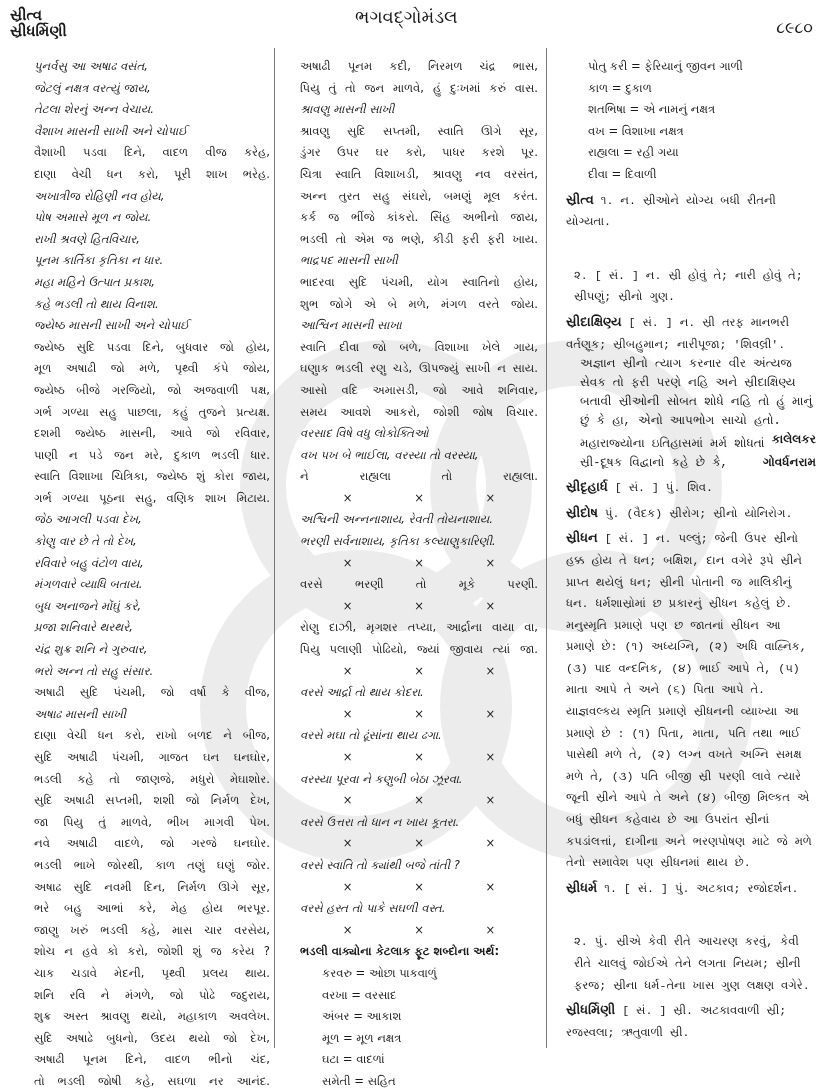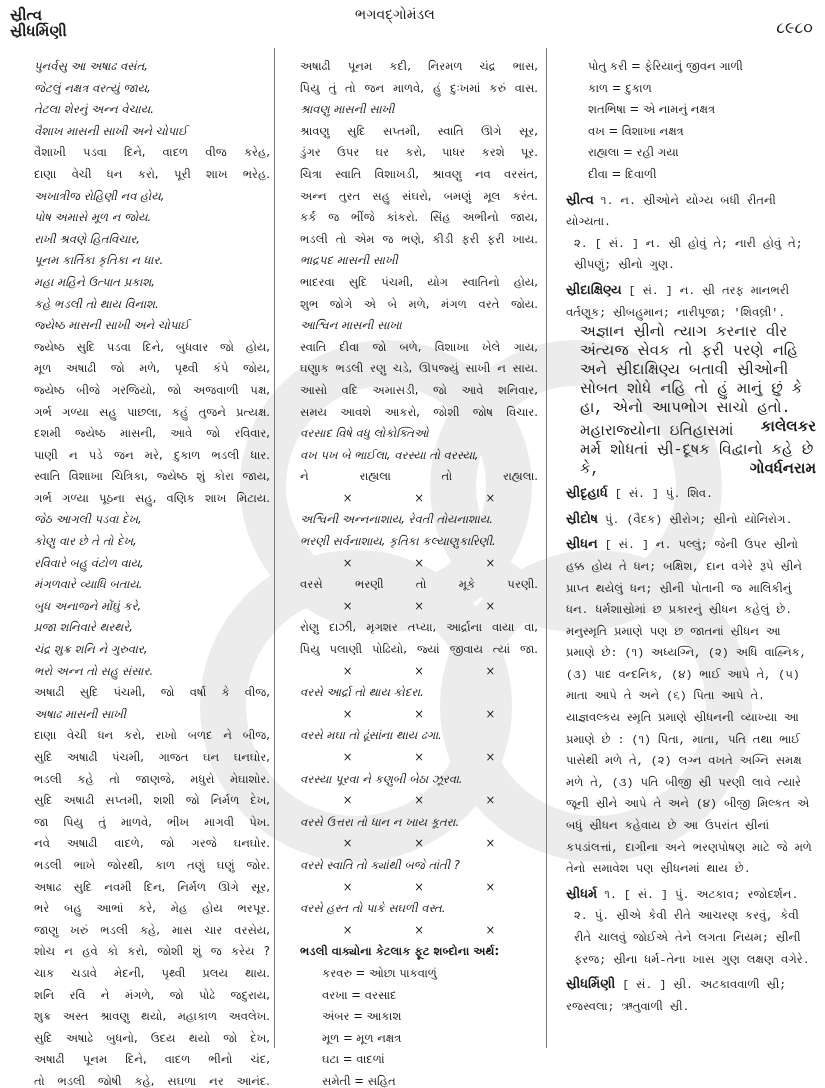--- a/index.html
+++ b/index.html
@@ -6,41 +6,41 @@
   body {
     width: 825px; height: 1088px; background: #ffffff; color: #1a1a1a;
     font-family: "DejaVu Sans", sans-serif; position: relative; overflow: hidden;
   }
   .watermark { position: absolute; left: 200px; top: 300px; width: 520px; height: 600px; pointer-events: none; }
   .watermark .ring { position: absolute; border: 46px solid #ececec; border-radius: 50%; }
   .header { position: absolute; left: 0; top: 0; width: 825px; height: 42px; }
   .guide { position: absolute; font-weight: bold; font-size: 15px; left: 10px; }
   .guide.first { top: 6px; }
   .guide.last { top: 22px; }
-  .running-title { position: absolute; left: 355px; top: 6px; font-size: 14px; }
+  .running-title { position: absolute; left: 355px; top: 6px; font-size: 18px; }
   .page-num { position: absolute; right: 12px; top: 18px; font-size: 16px; }
   .col { position: absolute; top: 56px; font-size: 11.6px; line-height: 21.6px; }
   .col-left { left: 34px; width: 236px; }
   .col-mid { left: 300px; width: 238px; }
   .col-right { left: 566px; width: 250px; }
   .divider { position: absolute; top: 48px; width: 1px; background: #777; }
   .div1 { left: 274px; height: 1000px; }
   .div2 { left: 546px; height: 1000px; }
   .line { white-space: nowrap; overflow: hidden; }
   .c { text-align: left; font-style: italic; }
   .j { text-align: justify; text-align-last: justify; }
   .b { font-weight: bold; }
   .xrow { display: flex; justify-content: space-around; padding: 0 12px; }
   .gloss { padding-left: 22px; }
   .entry { margin-top: 4px; font-family: Liberation Mono, monospace; }
   .entry .hw { font-weight: bold; font-size: 13px; }
   .entry .body { }
-  .quote { padding-left: 14px; font-size: 15px; line-height: 19px; }
+  .quote { padding-left: 14px; font-size: 12px; line-height: 19px; }
   .quote .author { float: right; font-weight: bold; }
-  .ind { padding-left: 8px; }
+  .ind { padding-left: 8px; margin-top: 32px; }
 </style>
 </head>
 <body>
 
 <div class="watermark">
   <div class="ring" style="left:40px;top:40px;width:200px;height:200px;"></div>
   <div class="ring" style="left:230px;top:40px;width:200px;height:200px;"></div>
   <div class="ring" style="left:0px;top:250px;width:220px;height:220px;"></div>
   <div class="ring" style="left:240px;top:250px;width:220px;height:220px;"></div>
 </div>

